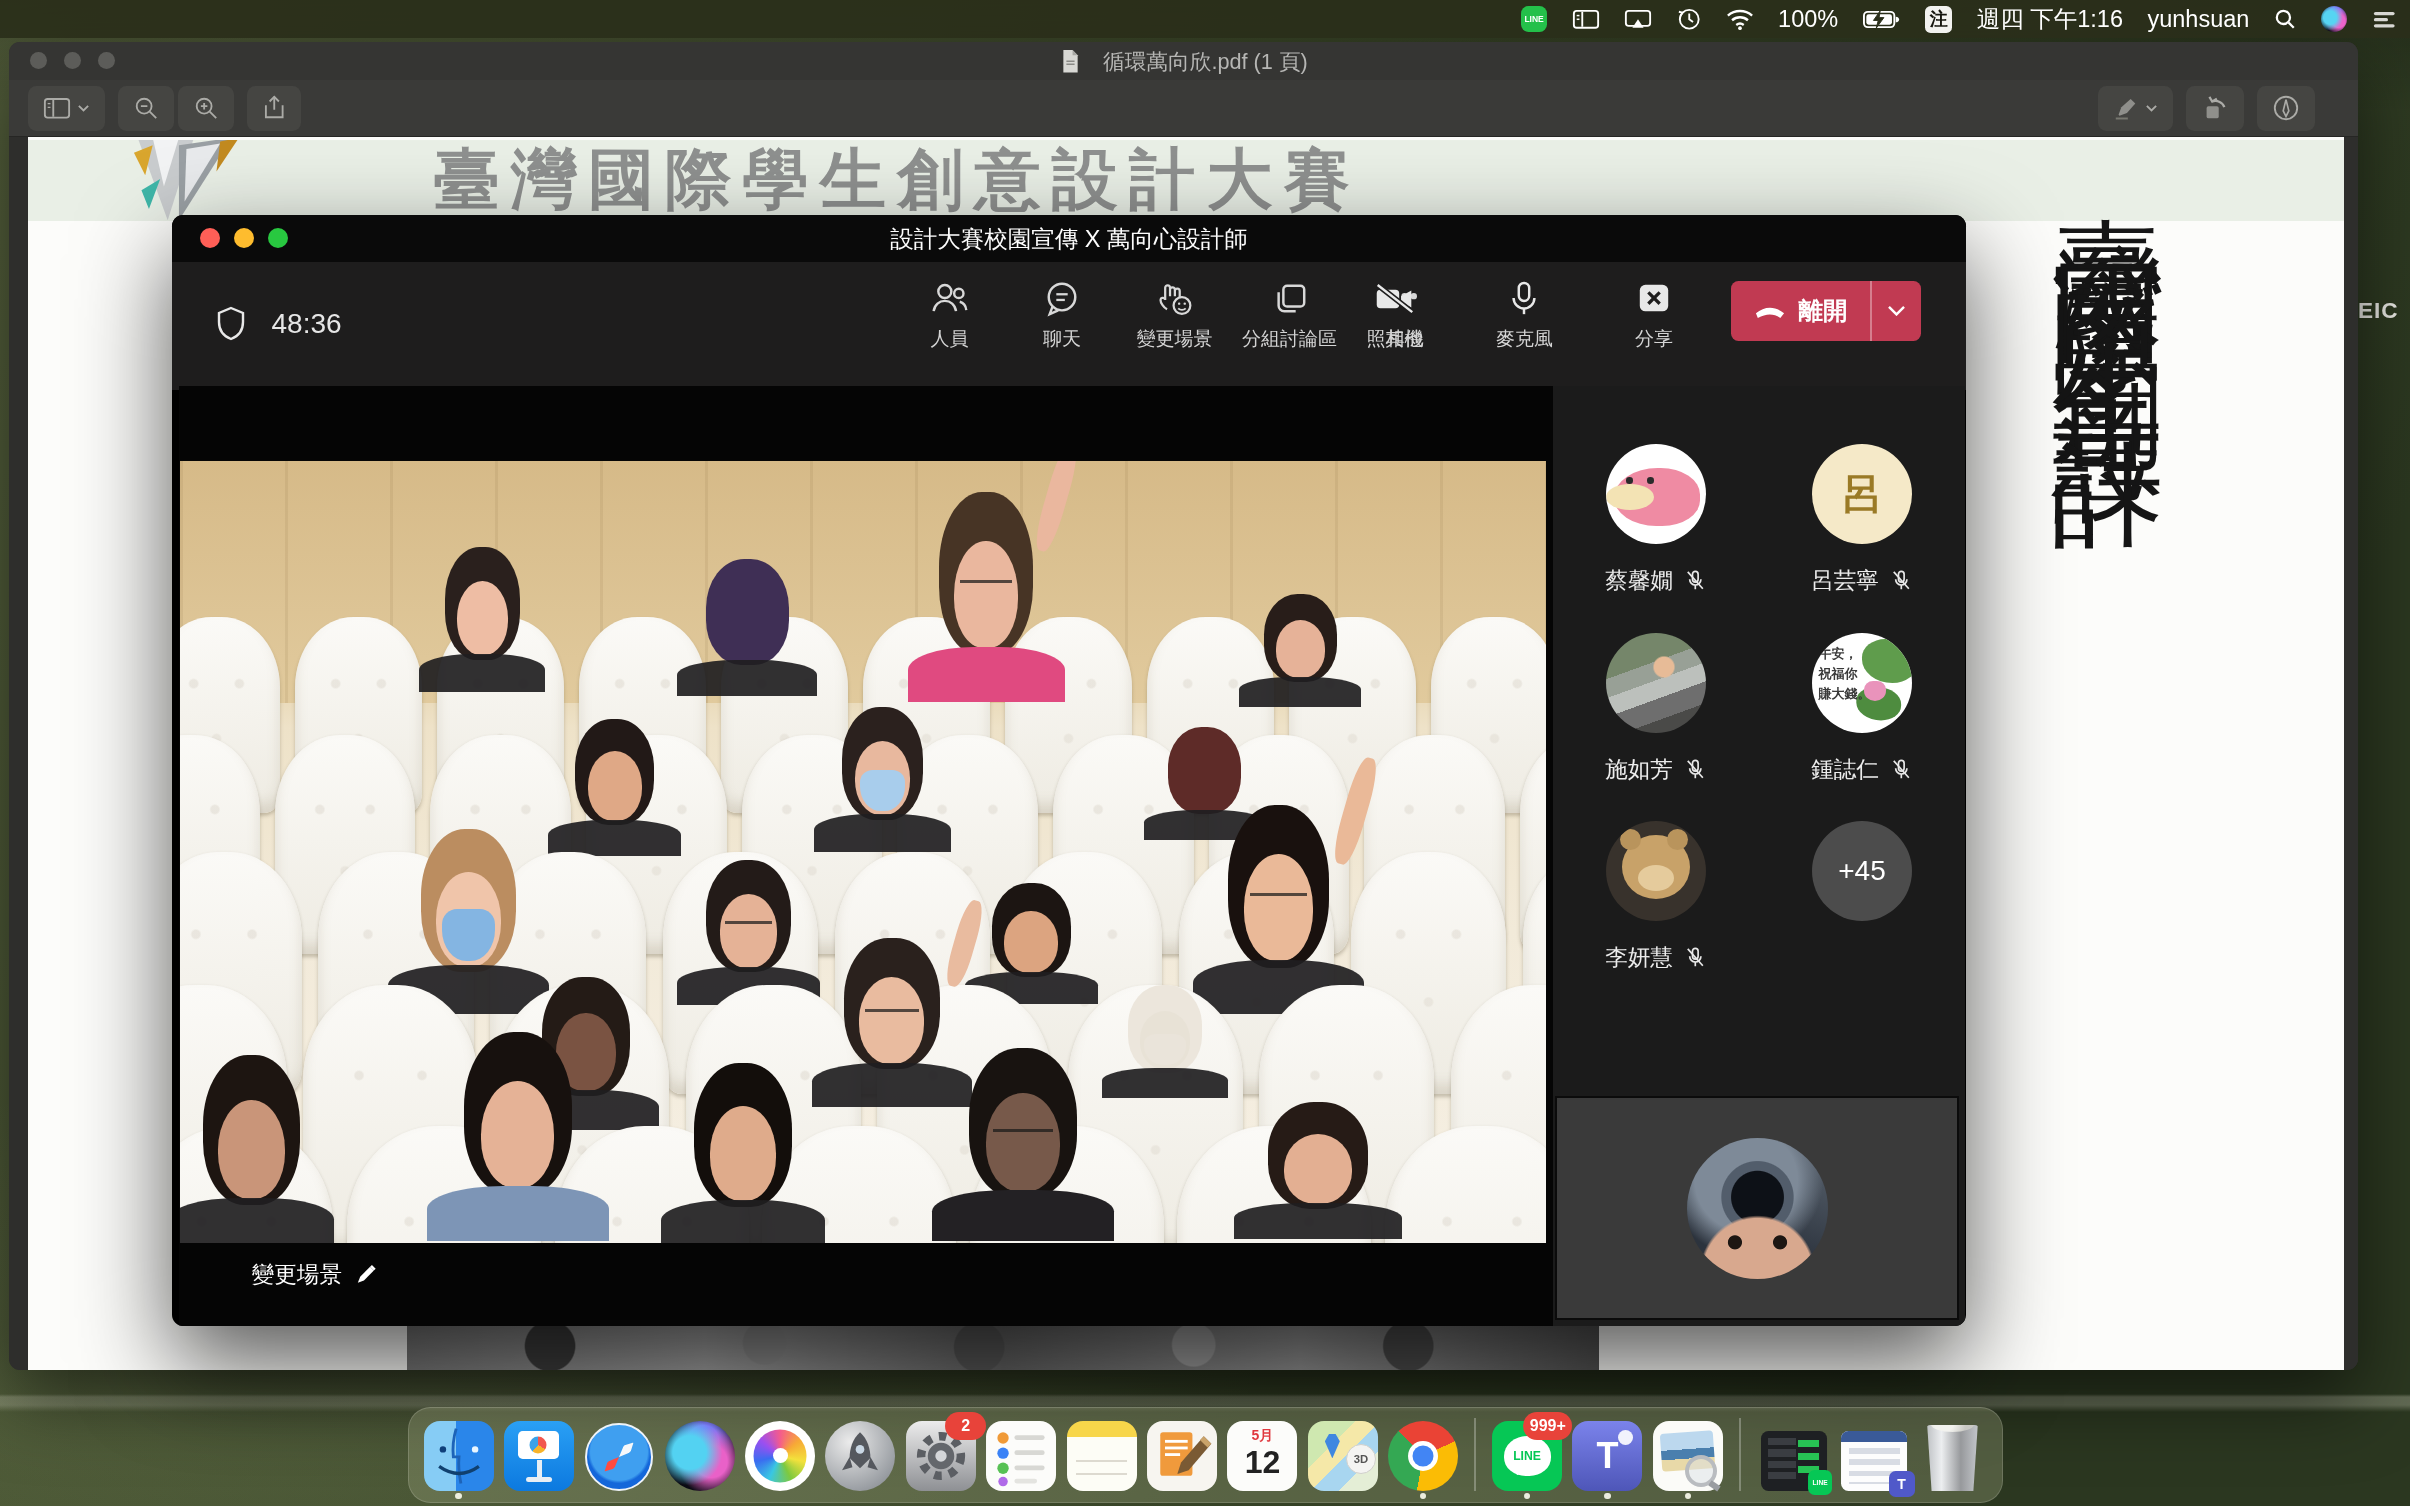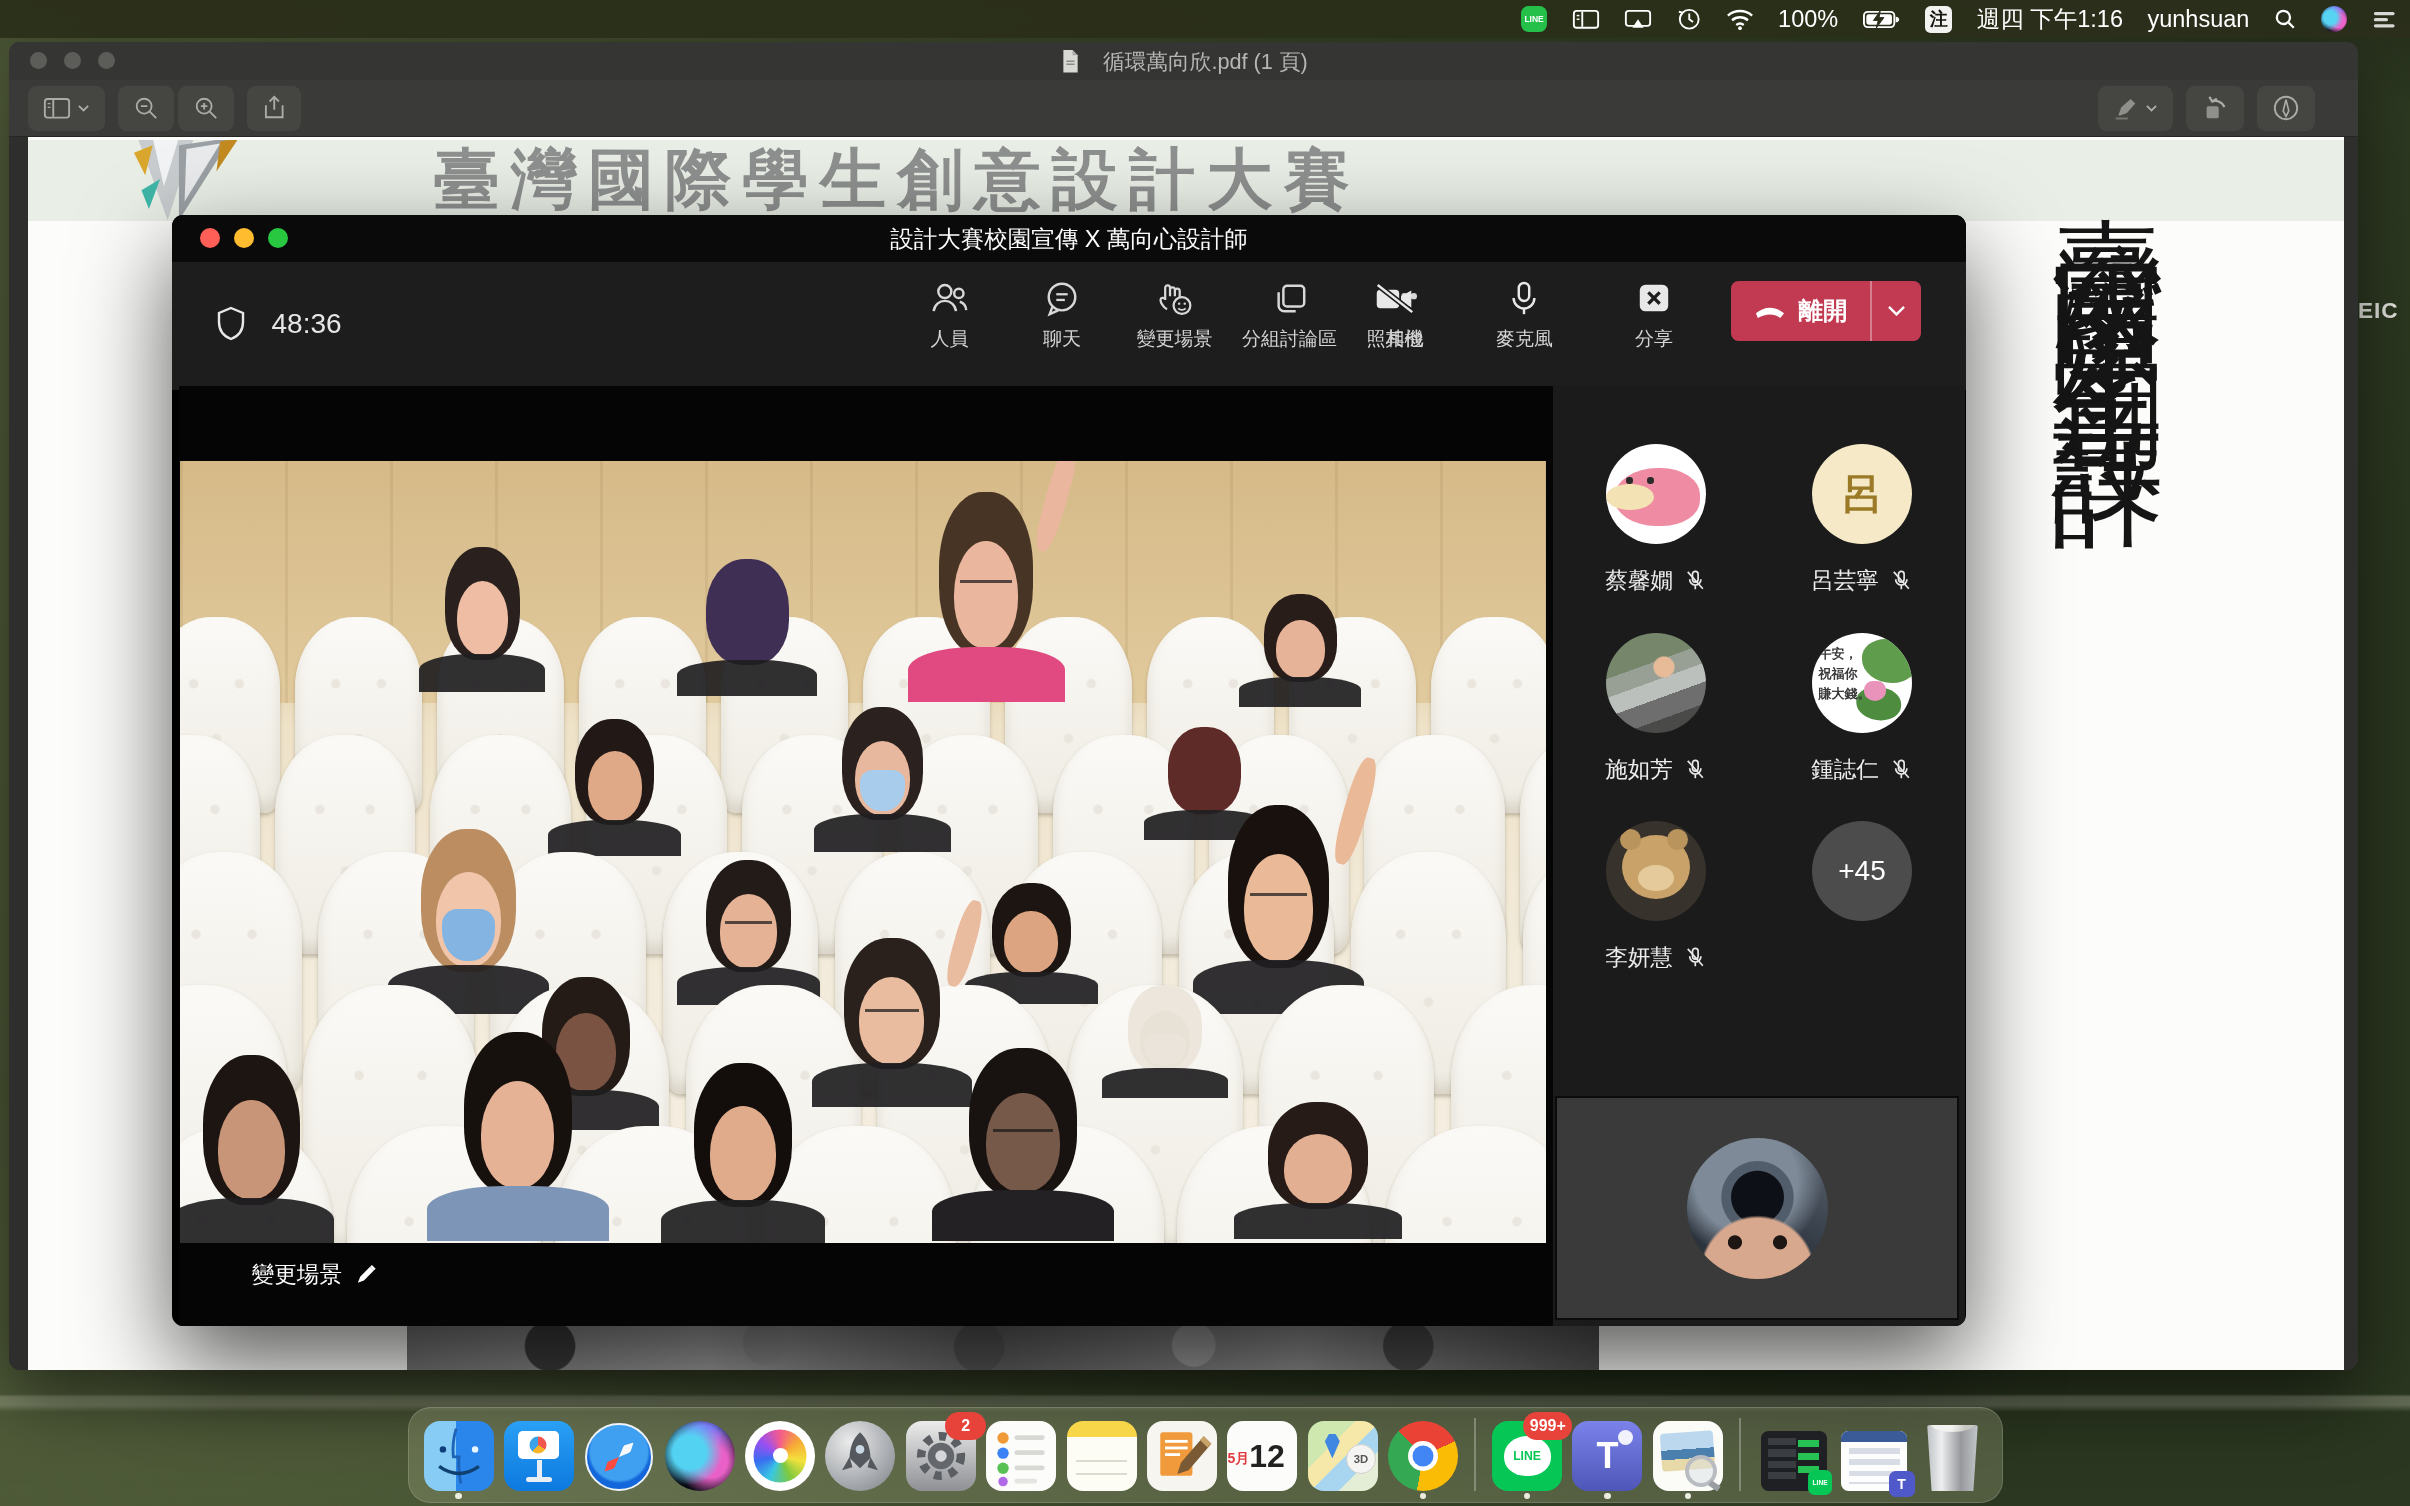--- a/index.html
+++ b/index.html
@@ -167,21 +167,21 @@
   .ph-flower{position:absolute;left:50%;top:50%;transform:translate(-50%,-50%);width:53px;height:53px;border-radius:50%;
      background:conic-gradient(#f45b8d,#f7a936,#f3e13c,#7ec93f,#39c7e3,#3a6df0,#9b4ff0,#f45b8d)}
   .ph-flower::after{content:"";position:absolute;left:50%;top:50%;transform:translate(-50%,-50%);width:15px;height:15px;border-radius:50%;background:#fff}
   .i-launchpad{border-radius:50%;background:radial-gradient(circle at 35% 30%,#ebebeb,#9da1a6 70%,#7c8085)}
   .i-settings{background:linear-gradient(#ececec,#8e9094)}
   .i-reminders{background:#fcfcfa}
   .i-notes{background:linear-gradient(180deg,#f7d64a 0 16px,#fdfdf6 16px);}
   .i-notes::after{content:"";position:absolute;left:9.4px;right:9.4px;top:28px;height:32px;
      background:repeating-linear-gradient(180deg,transparent 0 11.3px,#dddad0 11.3px 13px)}
   .i-pages{background:#f7f5f0}
-  .i-calendar{background:#fcfcfa;display:flex;flex-direction:row;align-items:center}
+  .i-calendar{background:#fcfcfa;display:flex;flex-direction:column;align-items:center}
   .cal-month{color:#e0383e;font-size:14px;font-weight:bold;margin-top:5.6px}
   .cal-day{color:#222;font-size:32px;font-weight:bold;line-height:34px}
   .i-maps{background:linear-gradient(135deg,#cfe8b0 0 34%,#f5e8a8 34% 52%,#a8d6f0 52% 72%,#e4eed6 72%)}
   .maps-3d{position:absolute;right:1.9px;top:22.6px;width:28px;height:28px;border-radius:50%;background:#f4f4f2;border:1.9px solid #d0d0cc;
            display:flex;align-items:center;justify-content:center;font-size:11.3px;font-weight:bold;color:#555}
   .maps-pin{position:absolute;left:17px;top:13px;width:15px;height:24.5px;background:#3f87e0;clip-path:polygon(50% 100%,0 30%,28% 0,72% 0,100% 30%)}
   .i-chrome{border-radius:50%;background:conic-gradient(from -45deg,#ea4335 0 110deg,#fbbc05 110deg 235deg,#34a853 235deg 360deg)}
   .ch-center{position:absolute;left:50%;top:50%;transform:translate(-50%,-50%);width:30px;height:30px;border-radius:50%;background:#fff}
   .ch-center::after{content:"";position:absolute;left:50%;top:50%;transform:translate(-50%,-50%);width:21px;height:21px;border-radius:50%;background:#4285f4}
   .i-line{background:#06c755;display:flex;align-items:center;justify-content:center}

